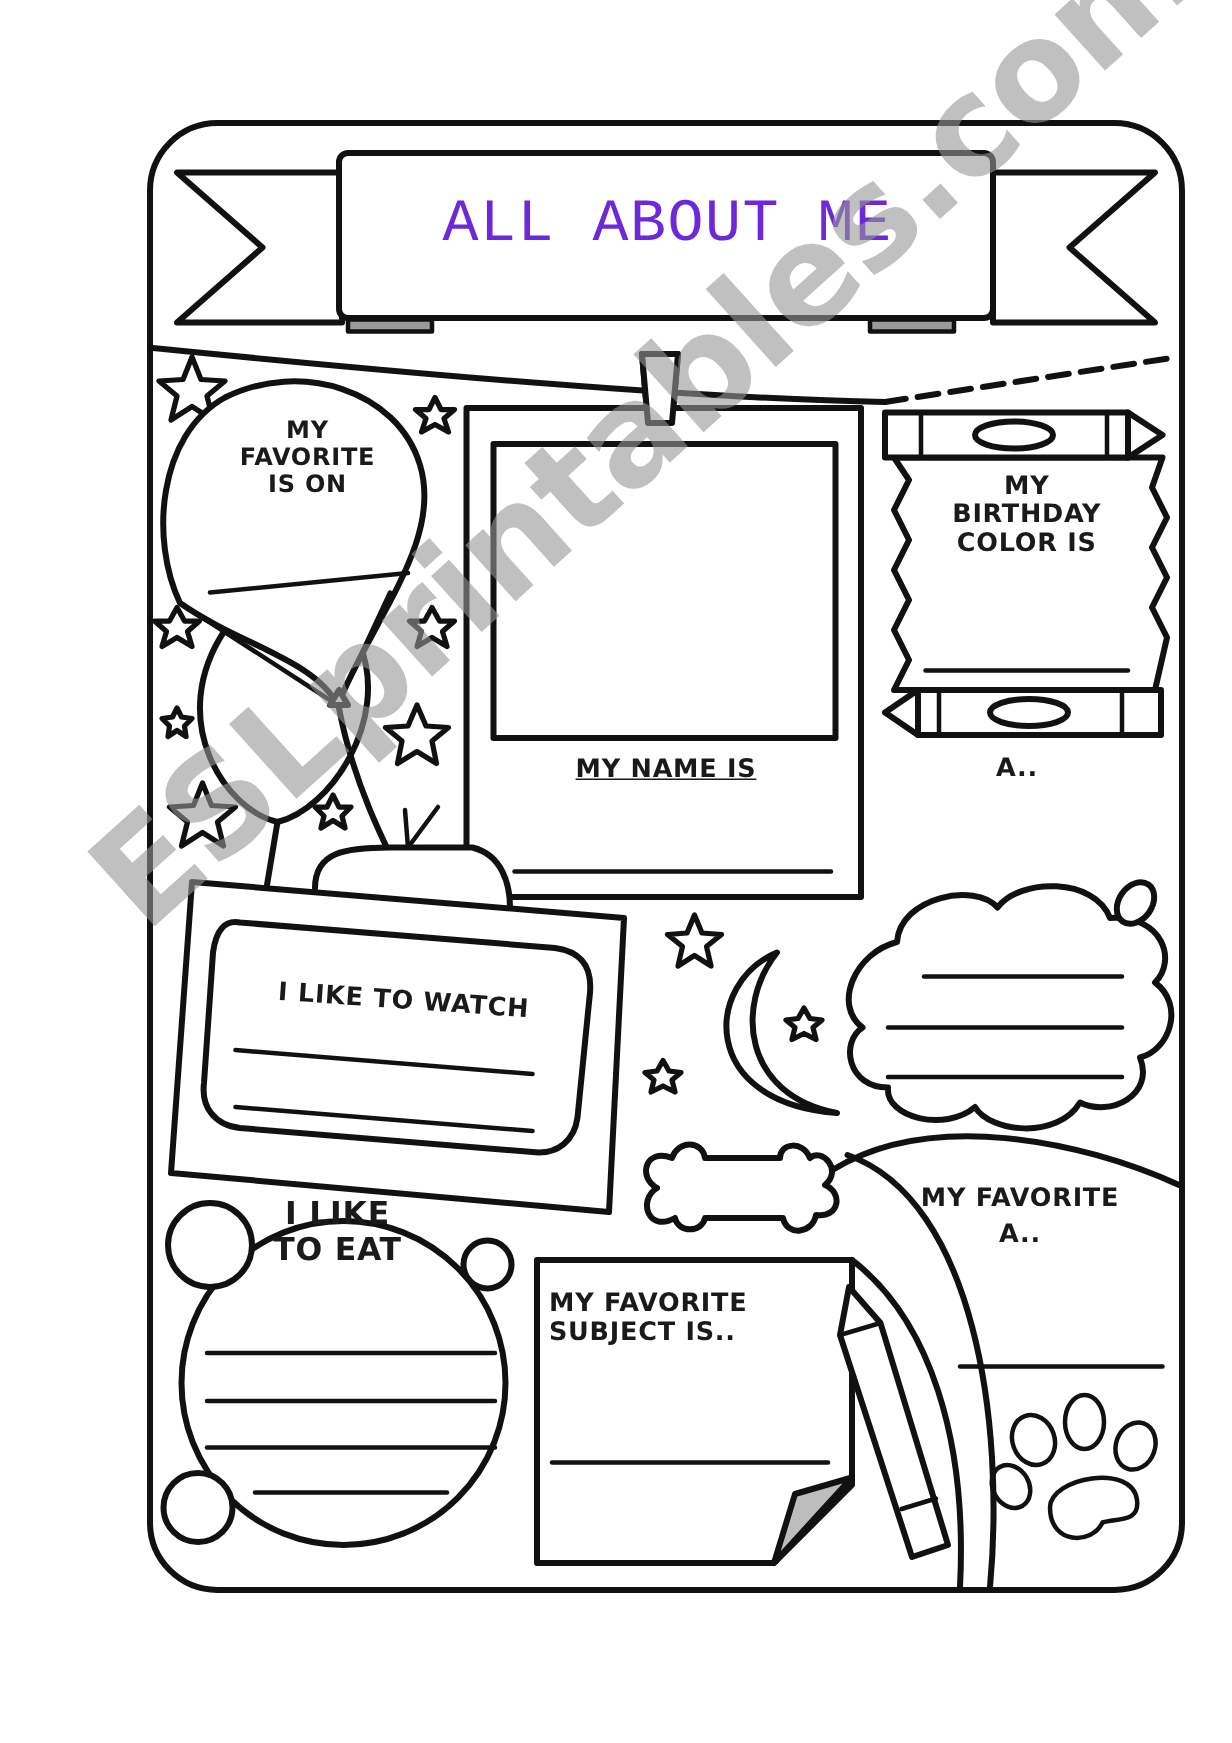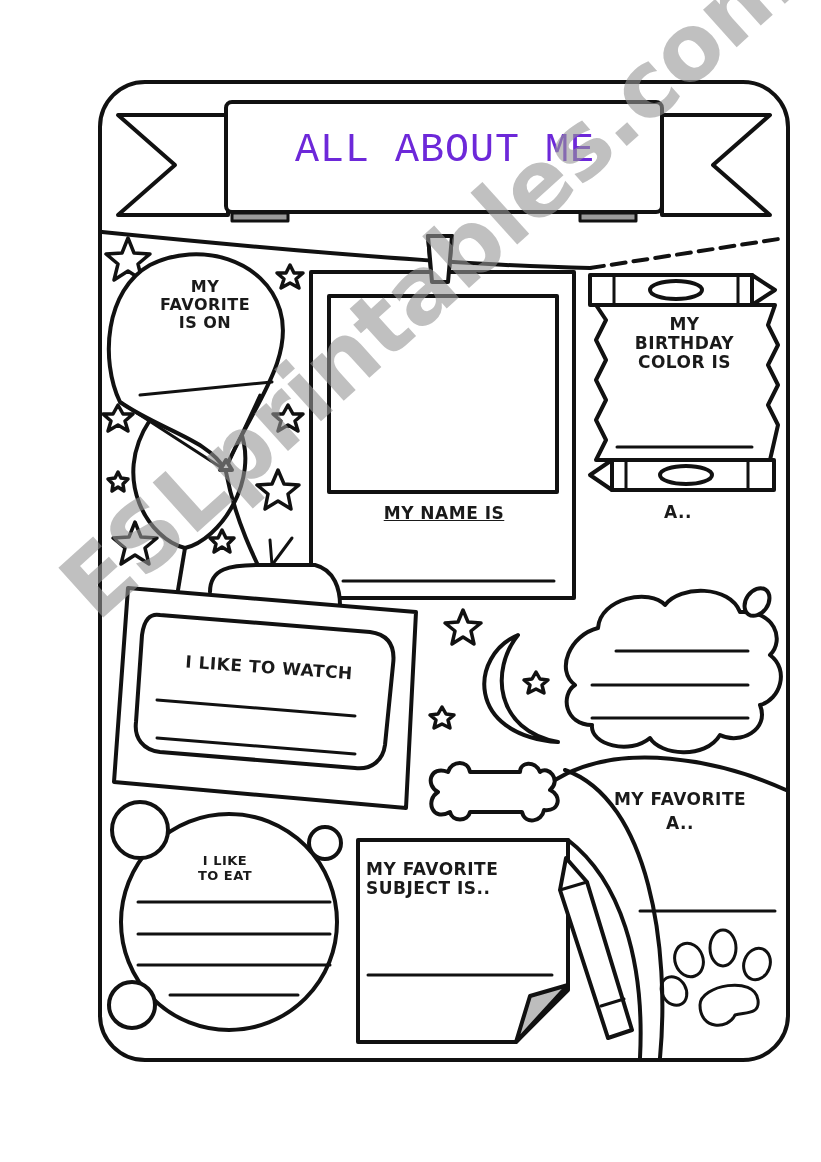--- a/index.html
+++ b/index.html
@@ -147,21 +147,21 @@
   <div>BIRTHDAY</div>
   <div>COLOR IS</div>
 </div>
 
 <div class="lbl" style="left:578px; top:506px; width:200px; font-size:17px; line-height:1.5;">
   <div style="margin-top:-6px;">A..</div>
 </div>
 
 <div class="lbl" style="left:150px; top:650px; width:240px; font-size:17px; transform:rotate(4deg); transform-origin:left top;">I LIKE TO WATCH</div>
 
-<div class="lbl" style="left:170px; top:854px; width:110px; font-size:13px;">
+<div class="lbl" style="left:170px; top:798px; width:110px; font-size:21px;">
   <div>I LIKE</div>
   <div>TO EAT</div>
 </div>
 
 <div class="lbl" style="left:366px; top:860px; width:190px; font-size:17px; text-align:left;">
   <div>MY FAVORITE</div>
   <div>SUBJECT IS..</div>
 </div>
 
 <div class="lbl" style="left:580px; top:788px; width:200px; font-size:17px; line-height:1.4;">

